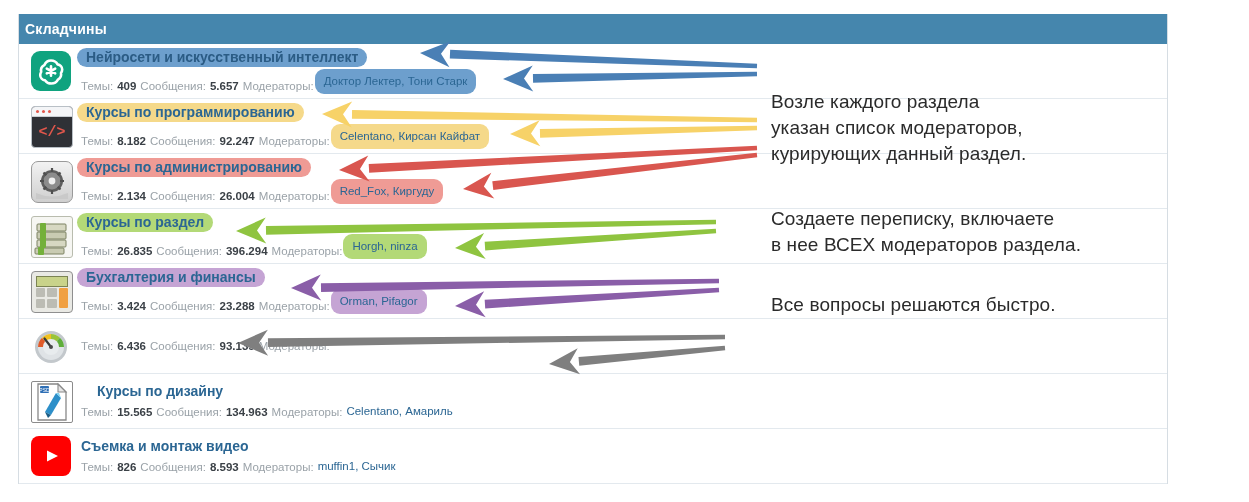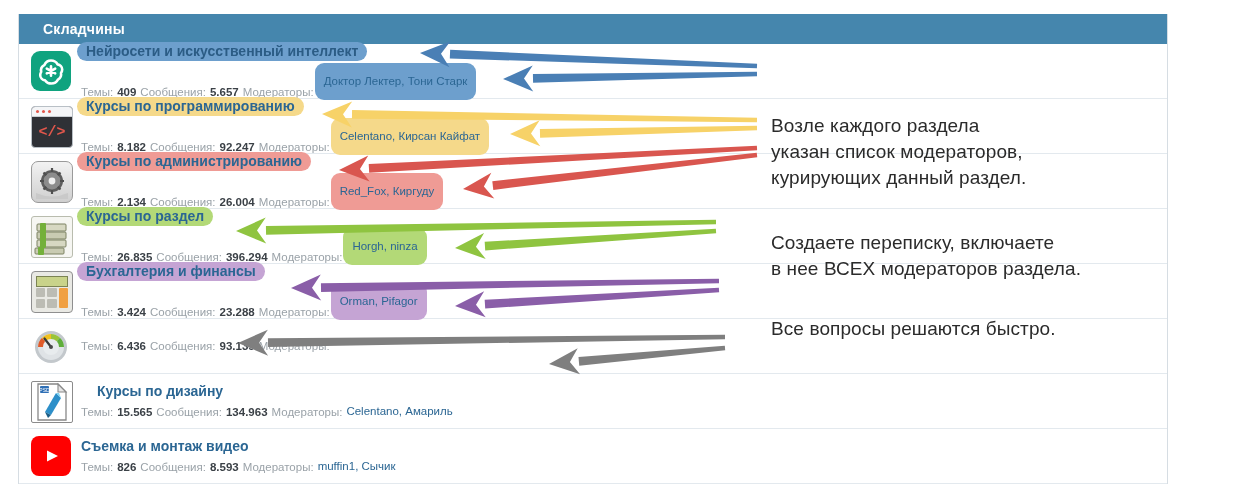--- a/index.html
+++ b/index.html
@@ -15,21 +15,21 @@
   .panel{
     position:absolute;left:18px;top:14px;width:1150px;
     background:#ffffff;
     border-left:1px solid #d6dde3;
     border-right:1px solid #d6dde3;
     box-sizing:border-box;
   }
   .panel-header{
     height:30px;background:#4586ad;
     display:flex;align-items:center;
-    padding-left:24px;box-sizing:border-box;
+    padding-left:6px;box-sizing:border-box;
   }
   .panel-header-title{
     color:#ffffff;font-size:14px;font-weight:bold;
     letter-spacing:.2px;
   }
 
   .forum-row{
     display:flex;align-items:center;
     height:55px;box-sizing:border-box;
     border-bottom:1px solid #e3e9ee;
@@ -52,21 +52,21 @@
     margin-bottom:2px;
   }
   .row-meta{
     font-size:11.5px;color:#9aa2a8;line-height:15px;white-space:nowrap;
     display:flex;align-items:flex-end;
   }
   .row-meta b{color:#3b4147;font-weight:bold;}
   .meta-seg{margin-right:4px;}
   .mods{
     color:#2b6693;
-    padding:11px 9px;border-radius:9px;display:inline-block;
+    padding:5px 9px;border-radius:9px;display:inline-block;
     margin-left:-3px;
   }
   .mods.plainmods{color:#2b6693;background:none;padding:1px 0;margin-left:0;}
 
   
 
   
   .ic{width:40px;height:40px;border-radius:8px;overflow:hidden;position:relative;display:block;}
 
   
@@ -92,21 +92,21 @@
   
   .ic-seo{background:transparent;}
   
   .ic-psd{background:#ffffff;border:1px solid #8b8b8b;border-radius:2px;}
   
   .ic-yt{background:#ff0000;border-radius:8px;}
 
   
   .note{
     position:absolute;color:#2b2b2b;font-size:19px;line-height:26px;
-    white-space:pre-line;letter-spacing:.1px;margin-top:24px;
+    white-space:pre-line;letter-spacing:.1px;
   }
 
   
   #arrows{position:absolute;left:0;top:0;width:1249px;height:502px;pointer-events:none;}
 </style>
 </head>
 <body>
 
 <div id="root">
 

